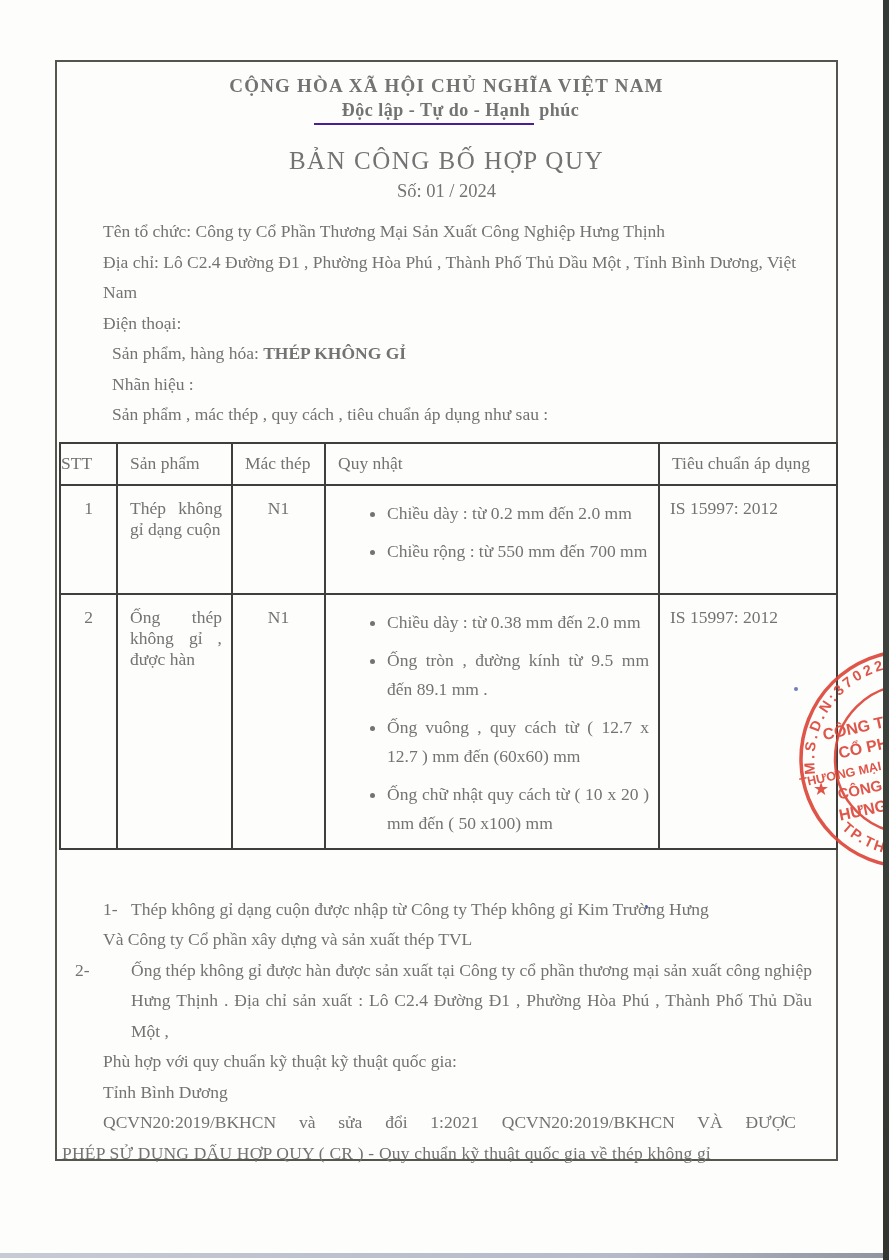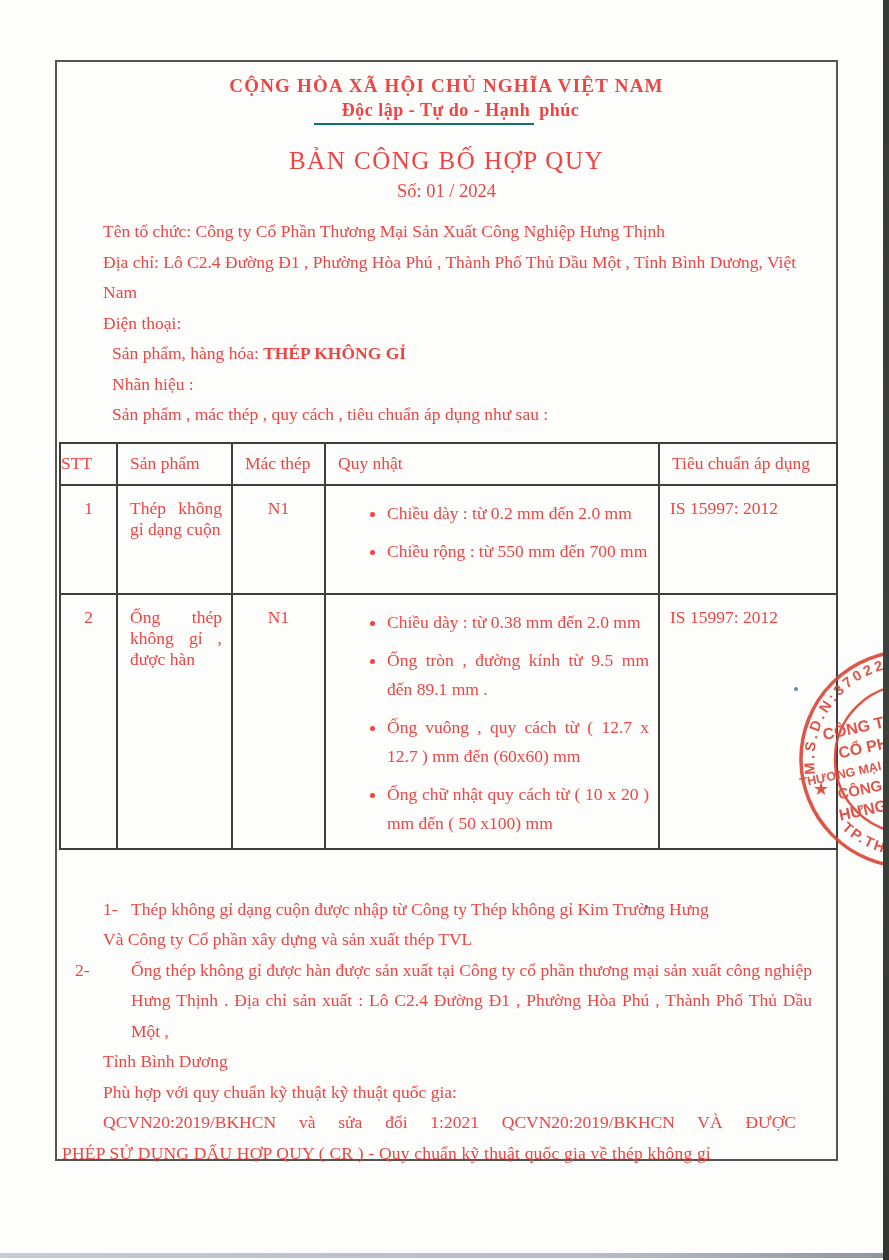--- a/index.html
+++ b/index.html
@@ -1,20 +1,20 @@
 <!DOCTYPE html>
 <html><head>
 <meta charset="utf-8">
 <style>
   html,body{margin:0;padding:0;}
   .page{
     position:relative; width:889px; height:1260px;
     background:#fdfdfb; overflow:hidden;
     font-family:"Liberation Serif","DejaVu Serif",serif;
-    color:#ef4444;
+    color:#737373;
   }
   
   .edge-right{
     position:absolute; top:0; right:0; width:6px; height:1260px;
     background:linear-gradient(180deg,#343a36 0%,#3d423e 50%,#31372f 100%);
     z-index:40;
   }
   .edge-bottom{
     position:absolute; left:0; bottom:2px; width:889px; height:5px;
     background:linear-gradient(90deg,#c6cbd4 0%,#b4bac8 70%,#8f959e 100%);
@@ -23,21 +23,21 @@
   
   .frame{
     position:absolute; left:55px; top:60px;
     width:783px; height:1101px; box-sizing:border-box;
     border:2px solid #55554f;
     z-index:10;
   }
   .center{text-align:center;}
   .national-title{margin-top:13px; font-size:19px; font-weight:bold; letter-spacing:1.2px;}
   .motto{margin-top:3px; font-size:18px; font-weight:bold; letter-spacing:0.5px;}
-  .motto .u{border-bottom:2px solid #0f766e; padding:0 4px 3px 28px;margin-top:8px;}
+  .motto .u{border-bottom:2px solid #4c1d95; padding:0 4px 3px 28px;margin-top:8px;}
   .doc-title{margin-top:26px; font-size:25px; font-weight:normal; letter-spacing:1.5px;}
   .doc-number{margin-top:6px; font-size:18.5px;}
 
   .info{margin:14px 24px 0 46px; font-size:17.5px; line-height:30.5px;}
   .ind{padding-left:9px;}
   .b{font-weight:bold;}
 
   table.spec{
     margin:12px 0 0 2px; border-collapse:collapse; table-layout:fixed;
     width:779px; font-size:17.5px;
@@ -134,22 +134,22 @@
         </td>
         <td class="cell-tc">IS 15997: 2012</td>
       </tr>
     </tbody>
       </table>
 
     <div class="notes">
       <div class="nline"><span class="marker">1-</span><span>Thép không gỉ dạng cuộn được nhập từ Công ty Thép không gỉ Kim Trường Hưng</span></div>
       <div class="nline">Và Công ty Cổ phần xây dựng và sản xuất thép TVL</div>
       <div class="note2"><span class="marker">2-</span><span>Ống thép không gỉ được hàn được sản xuất tại Công ty cổ phần thương mại sản xuất công nghiệp Hưng Thịnh . Địa chỉ sản xuất : Lô C2.4 Đường Đ1 , Phường Hòa Phú , Thành Phố Thủ Dầu Một ,</span></div>
+      <div>Phù hợp với quy chuẩn kỹ thuật kỹ thuật quốc gia:</div>
       <div>Tỉnh Bình Dương</div>
-      <div>Phù hợp với quy chuẩn kỹ thuật kỹ thuật quốc gia:</div>
       <div class="qcvn1">QCVN20:2019/BKHCN và sửa đổi 1:2021 QCVN20:2019/BKHCN VÀ ĐƯỢC</div>
       <div class="qcvn2">PHÉP SỬ DỤNG DẤU HỢP QUY ( CR ) -  Quy chuẩn kỹ thuật quốc gia về thép không gỉ</div>
     </div>
 
   </div>
 
   <svg class="stamp" width="260" height="260" viewBox="0 0 260 260">
     <g fill="none" stroke="#dc4336">
       <circle cx="130" cy="130" r="108" stroke-width="3.5"></circle>
       <circle cx="130" cy="130" r="74" stroke-width="2.5"></circle>

